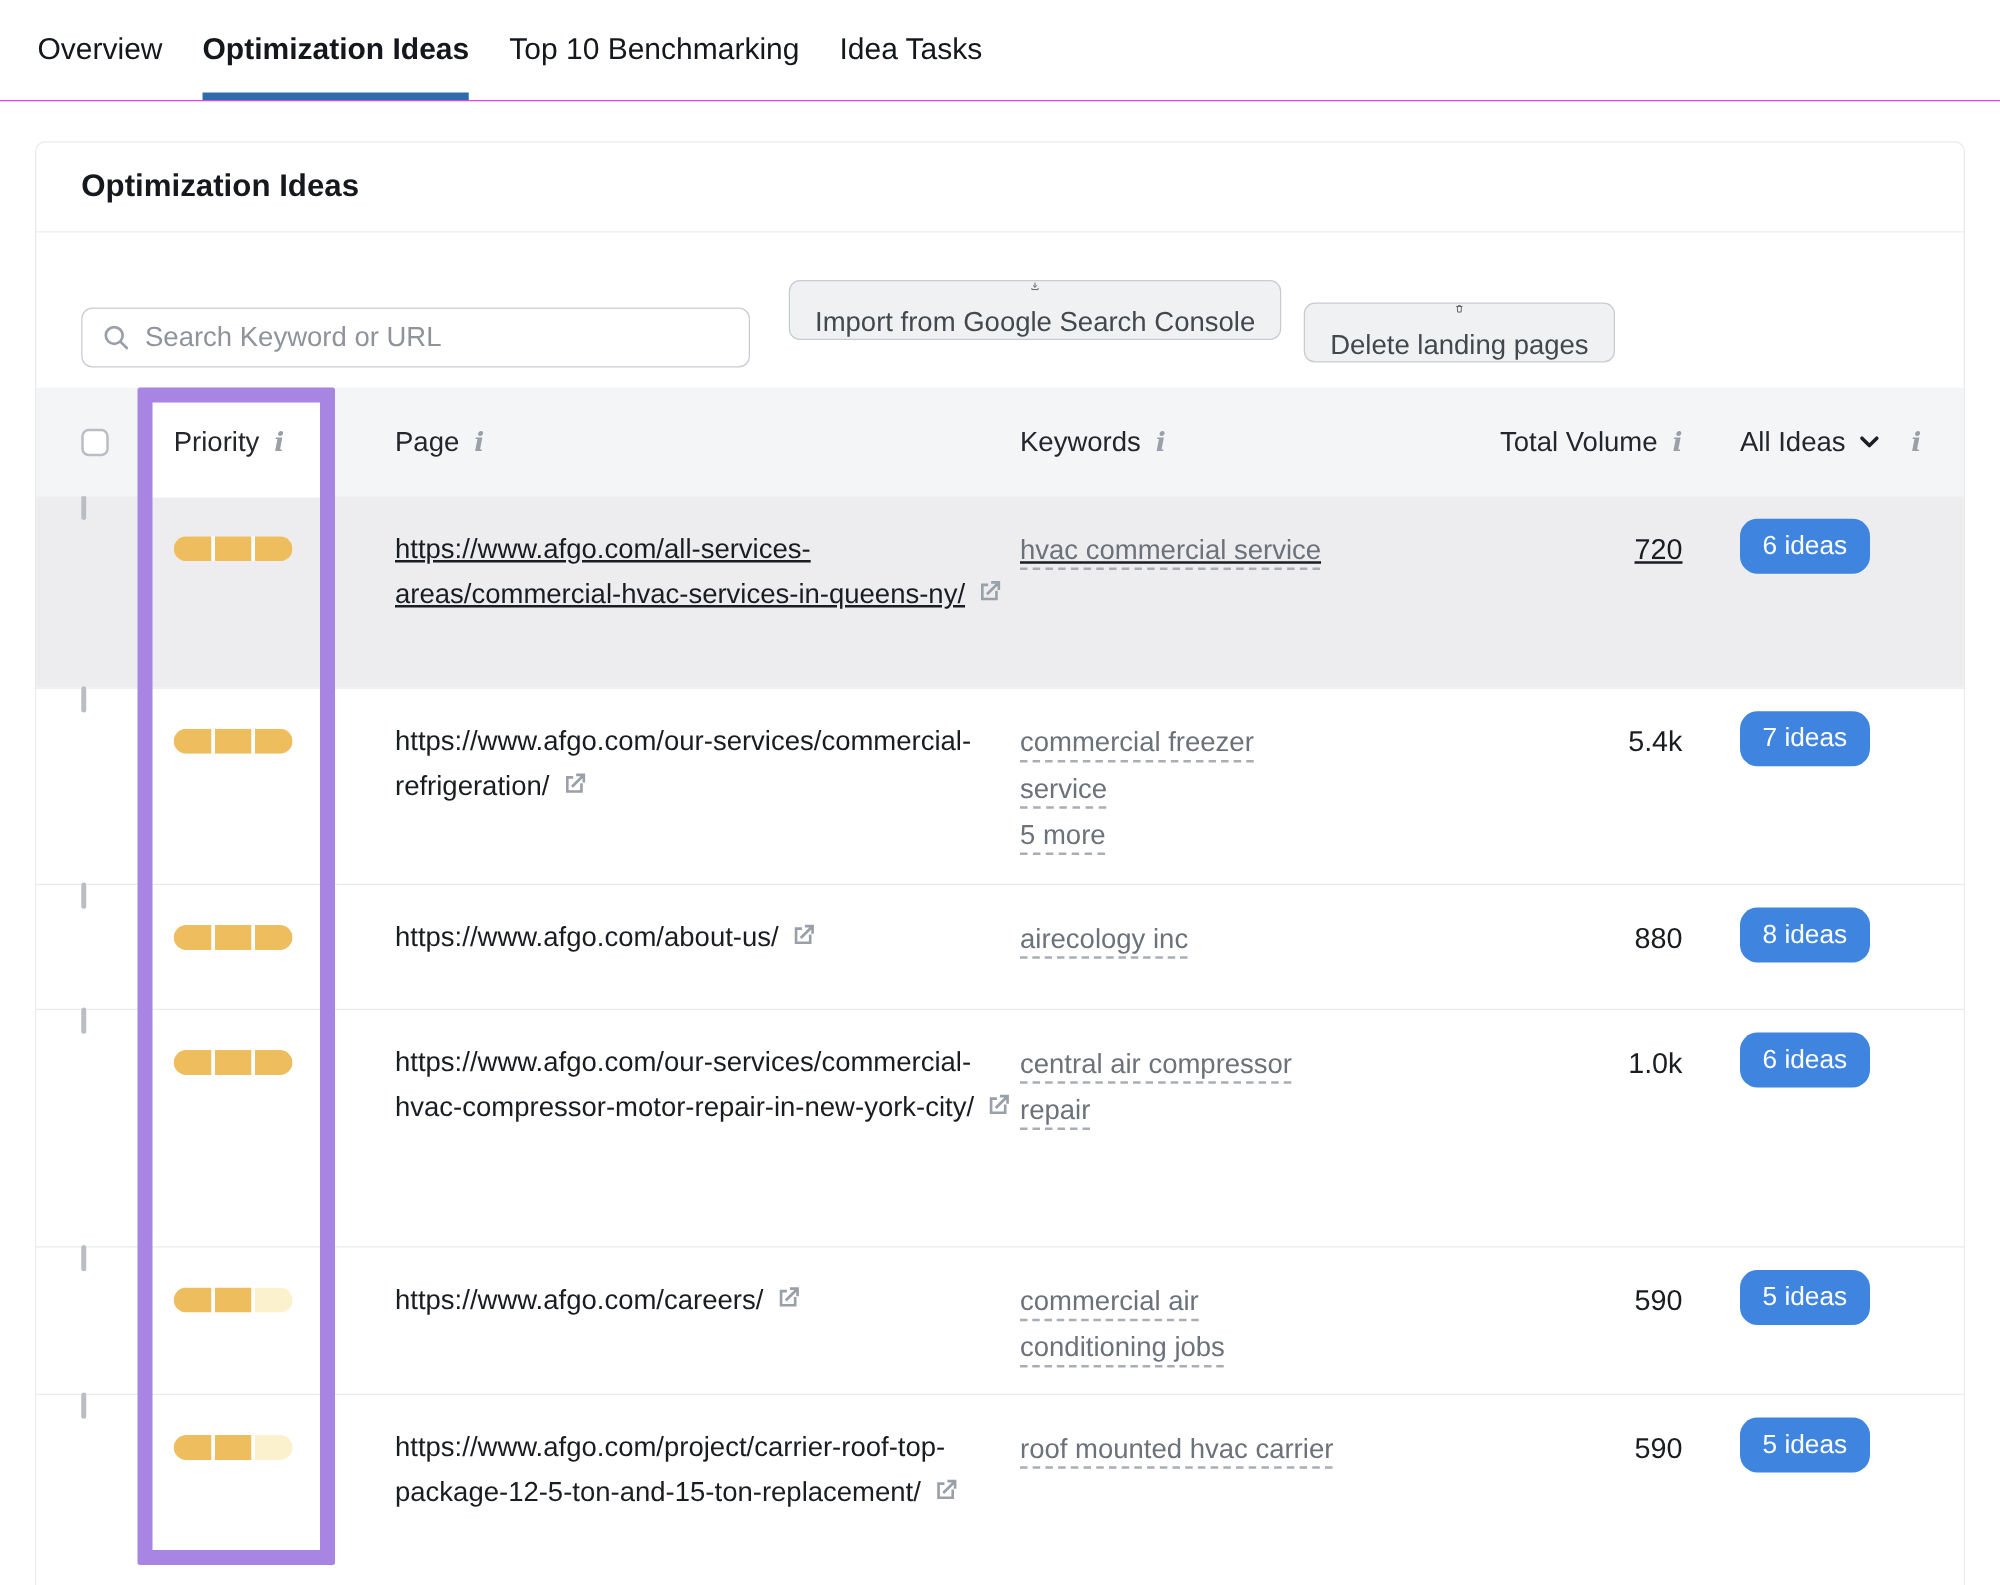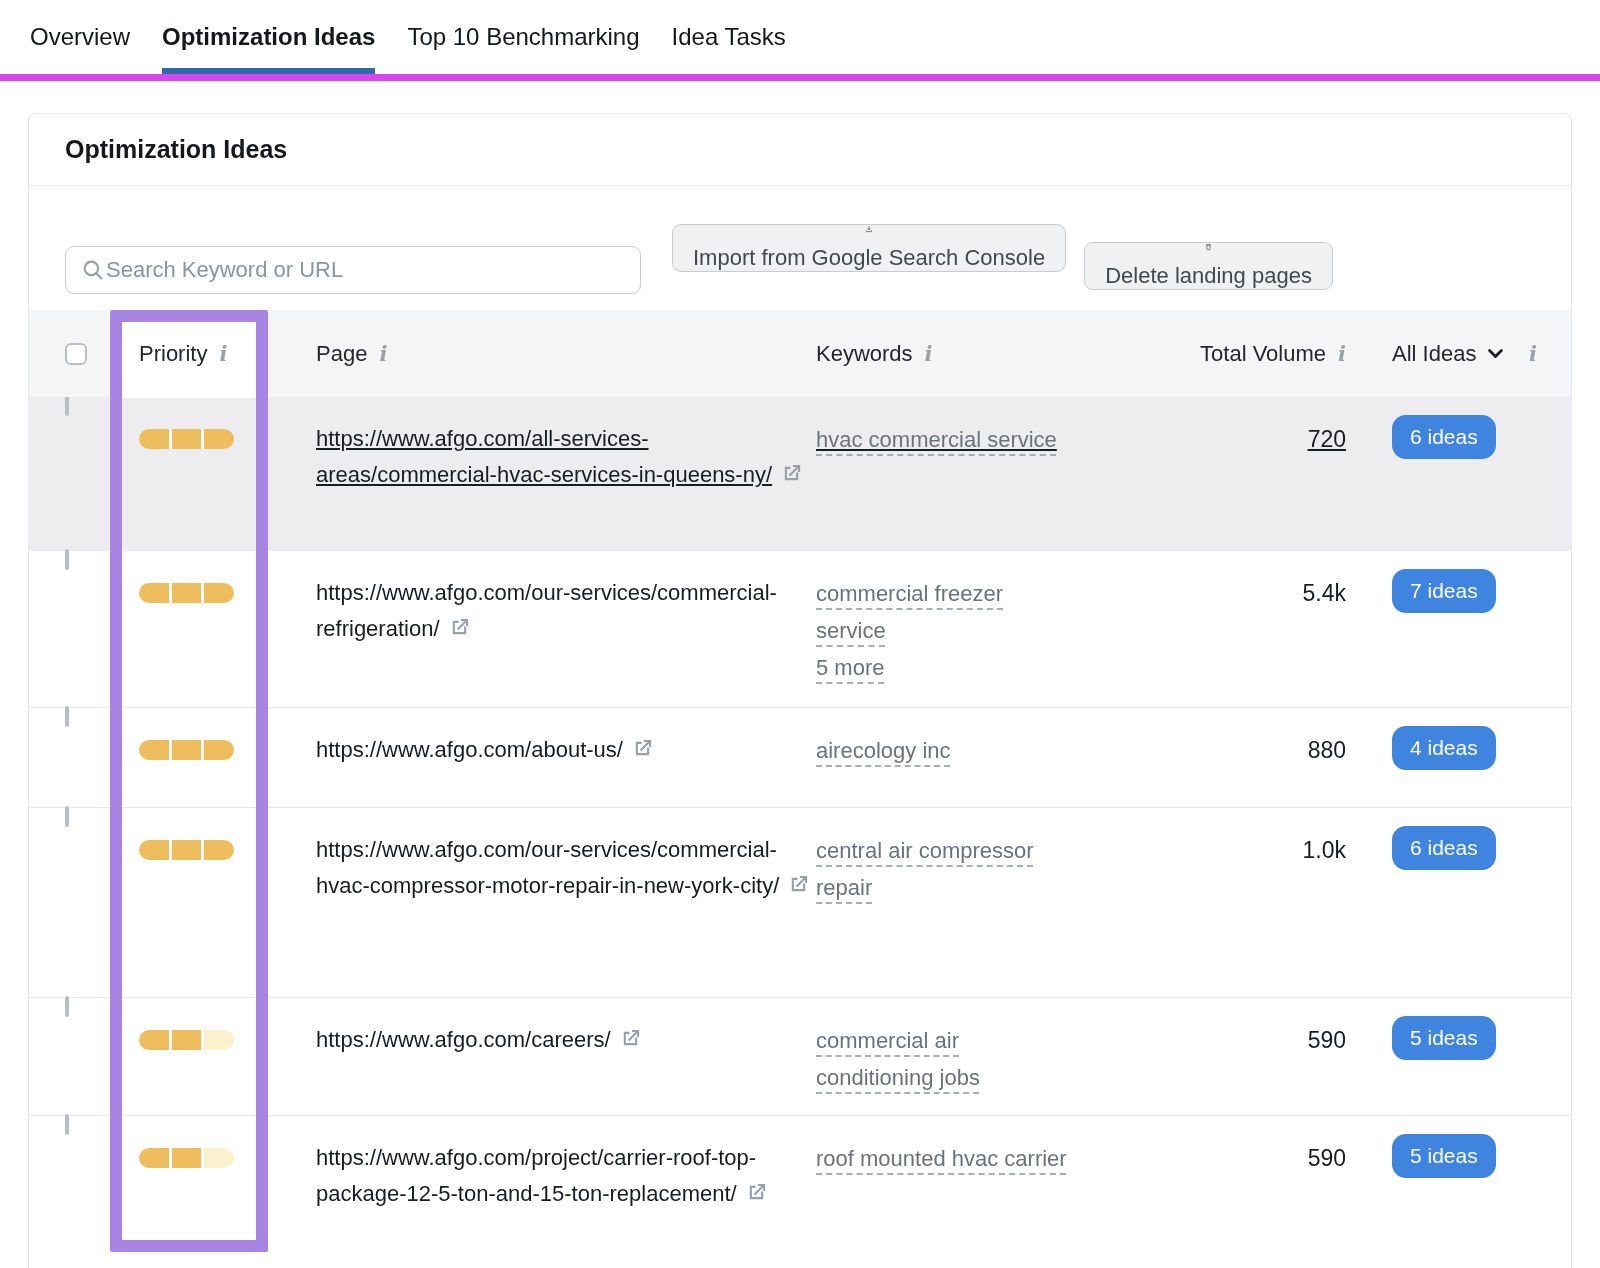--- a/index.html
+++ b/index.html
@@ -1,36 +1,36 @@
 <!DOCTYPE html>
 <html><head>
 <meta charset="utf-8">
 <style>
   * { margin:0; padding:0; box-sizing:border-box; }
   html,body { width:1600px; height:1268px; overflow:hidden; background:#ffffff;
     font-family:"Liberation Sans", sans-serif; color:#1a1d22; }
 
   
-  .tabbar { height:81px; border-bottom:7px solid #d946ef; display:flex; align-items:stretch;
+  .tabbar { height:81px; border-bottom:1px solid #d946ef; display:flex; align-items:stretch;
     gap:32px; padding:0 30px; background:#fff; }
   .tab { font-size:24px; font-weight:500; color:#14171c; display:flex; align-items:center;
     border-bottom:6px solid transparent; padding-top:6px; cursor:pointer; white-space:nowrap; }
   .tab.active { border-bottom-color:#2e6ba8; font-weight:600; }
 
   
   .card { position:absolute; left:28px; top:113px; width:1544px; height:1190px;
     background:#fff; border:1px solid #e7e9ec; border-bottom:none; border-radius:8px 8px 0 0; }
   .card-header { height:72px; display:flex; align-items:center; padding:0 36px;
     border-bottom:1px solid #e9ebee; }
   .card-title { font-size:25px; font-weight:700; color:#15181d; }
 
   
   .toolbar { height:124px; display:flex; align-items:center; padding:0 36px; }
-  .search-box { width:576px; height:48px; border:1px solid #c9ccd1; border-radius:9px;
-    display:flex; align-items:center; padding:0 14px; gap:0; background:#fff;margin-top:44px; }
+  .search-box { width:535px; height:48px; border:1px solid #c9ccd1; border-radius:9px;
+    display:flex; align-items:center; padding:0 14px; gap:10px; background:#fff;margin-top:44px; }
   .search-box svg { flex:0 0 auto; }
   .search-box input { border:none; outline:none; flex:1; font-size:22px; color:#30343a;
     font-family:"Liberation Sans", sans-serif; background:transparent; }
   .search-box input::placeholder { color:#8e949b; }
   .btn { height:48px; display:flex; align-items:center; gap:12px; padding:0 20px;
     background:#f0f1f3; border:1px solid #c8ccd1; border-radius:9px; font-size:22px;
     color:#43484e; cursor:pointer; white-space:nowrap;flex-direction:column; }
   .btn-import { margin-left:31px; }
   .btn-delete { margin-left:18px;margin-top:36px; }
 
@@ -214,21 +214,21 @@
         </div>
       </div>
     <div class="cell-page"><span class="page-text">https://www.afgo.com/about-us/</span><span class="ext-icon"><svg width="23" height="23" viewBox="0 0 24 24" fill="#9aa0a8">
             <path d="M5 5h6v2.2H7.2v9.6h9.6V11H19v8H5z"></path>
             <path d="M13.5 3H21v7.5h-2.2V6.8l-8 8-1.6-1.6 8-8h-3.7z"></path>
           </svg></span></div>
     <div class="cell-keywords">
         <div class="kw">airecology inc</div>
       </div>
     <div class="cell-volume">880</div>
-    <div class="cell-ideas"><button class="ideas-btn">4 ideas</button></div>
+    <div class="cell-ideas"><button class="ideas-btn">8 ideas</button></div>
   </div>
 
   <div class="grid-cols row row-4">
     <div><span class="checkbox"></span></div>
     <div>
         <div class="pill">
           <span class="seg-filled"></span>
           <span class="seg-filled"></span>
           <span class="seg-filled"></span>
         </div>

